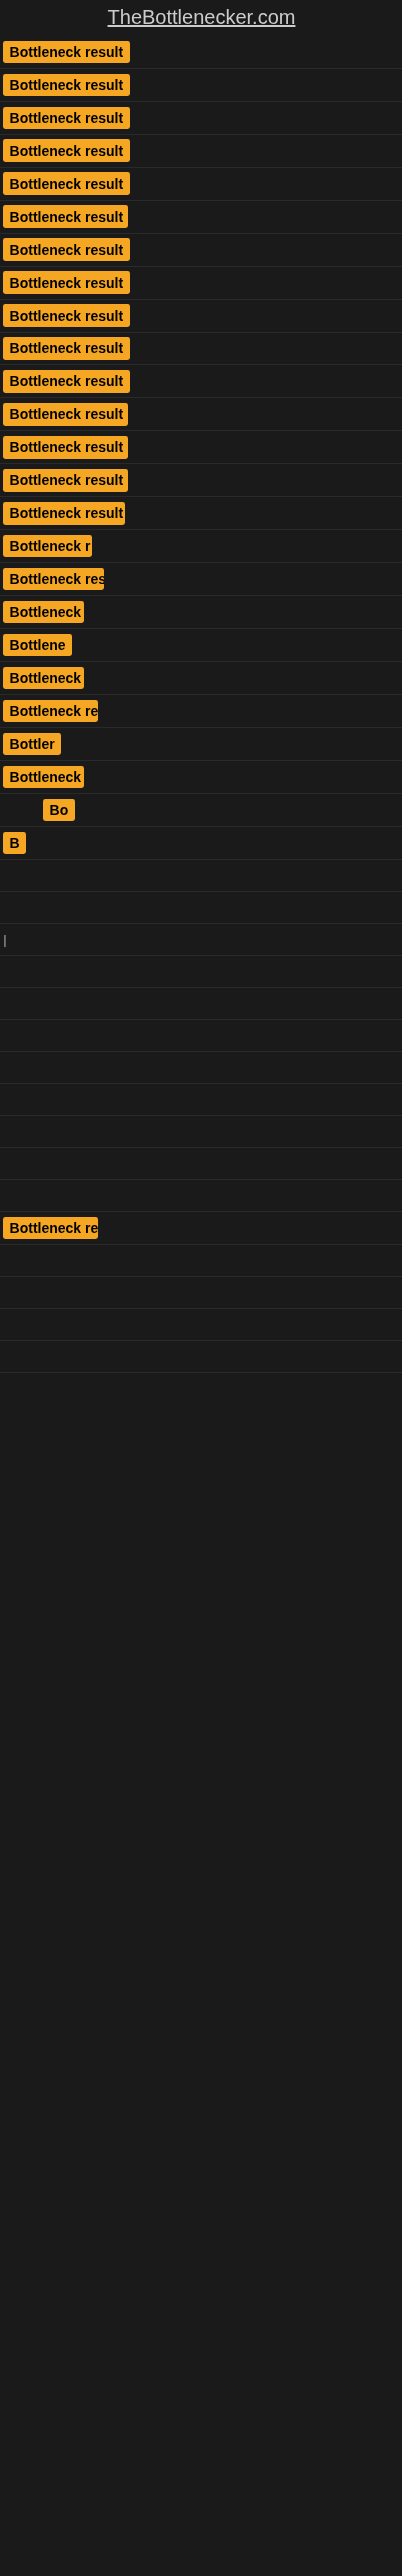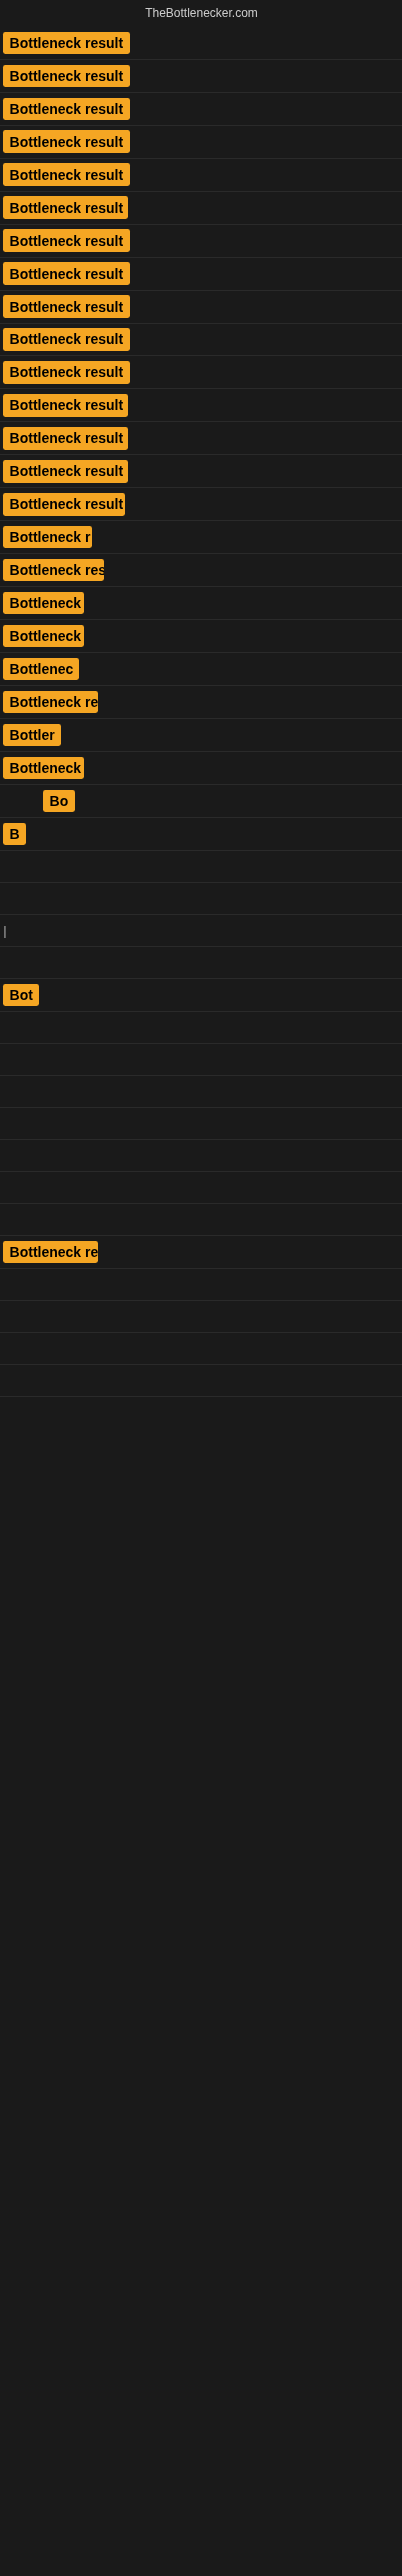--- a/index.html
+++ b/index.html
@@ -12,23 +12,24 @@
       width: 403px;
       min-height: 2576px;
       background-color: #1a1a1a;
       font-family: Arial, sans-serif;
       position: relative;
     }
 
     .site-title {
       text-align: center;
       color: #cccccc;
-      font-size: 12px;
+      font-size: 20px;
       padding: 6.4px 0;
       background-color: #1a1a1a;
+      text-decoration: underline;
     }
 
     .bottleneck-badge {
       display: inline-block;
       background-color: #f5a623;
       color: #000;
       font-size: 14px;
       font-weight: bold;
       padding: 3.2px 6.4px;
       border-radius: 2.4px;
@@ -100,24 +101,24 @@
     <div class="result-row">
       <span class="bottleneck-badge" style="max-width: 89px;">Bottleneck r</span>
     </div>
     <div class="result-row">
       <span class="bottleneck-badge" style="max-width: 101px;">Bottleneck resu</span>
     </div>
     <div class="result-row">
       <span class="bottleneck-badge" style="max-width: 81px;">Bottleneck</span>
     </div>
     <div class="result-row">
-      <span class="bottleneck-badge" style="max-width: 81px;">Bottleneck</span>
+      <span class="bottleneck-badge" style="max-width: 71px;">Bottlene</span>
     </div>
     <div class="result-row">
-      <span class="bottleneck-badge" style="max-width: 76px;">Bottlenec</span>
+      <span class="bottleneck-badge" style="max-width: 81px;">Bottleneck</span>
     </div>
     <div class="result-row">
       <span class="bottleneck-badge" style="max-width: 95px;">Bottleneck re</span>
     </div>
     <div class="result-row">
       <span class="bottleneck-badge" style="max-width: 63px;">Bottler</span>
     </div>
     <div class="result-row">
       <span class="bottleneck-badge" style="max-width: 81px;">Bottleneck</span>
     </div>
@@ -126,23 +127,20 @@
     </div>
     <div class="result-row">
       <span class="bottleneck-badge" style="max-width: 26px;">B</span>
     </div>
     <div class="result-row"></div>
     <div class="result-row"></div>
     <div class="result-row">
       <span style="color: rgb(170, 170, 170); font-size: 13px;">|</span>
     </div>
     <div class="result-row"></div>
-    <div class="result-row">
-      <span class="bottleneck-badge" style="max-width: 40px;">Bot</span>
-    </div>
     <div class="result-row"></div>
     <div class="result-row"></div>
     <div class="result-row"></div>
     <div class="result-row"></div>
     <div class="result-row"></div>
     <div class="result-row"></div>
     <div class="result-row"></div>
     <div class="result-row">
       <span class="bottleneck-badge" style="max-width: 95px;">Bottleneck re</span>
     </div>

